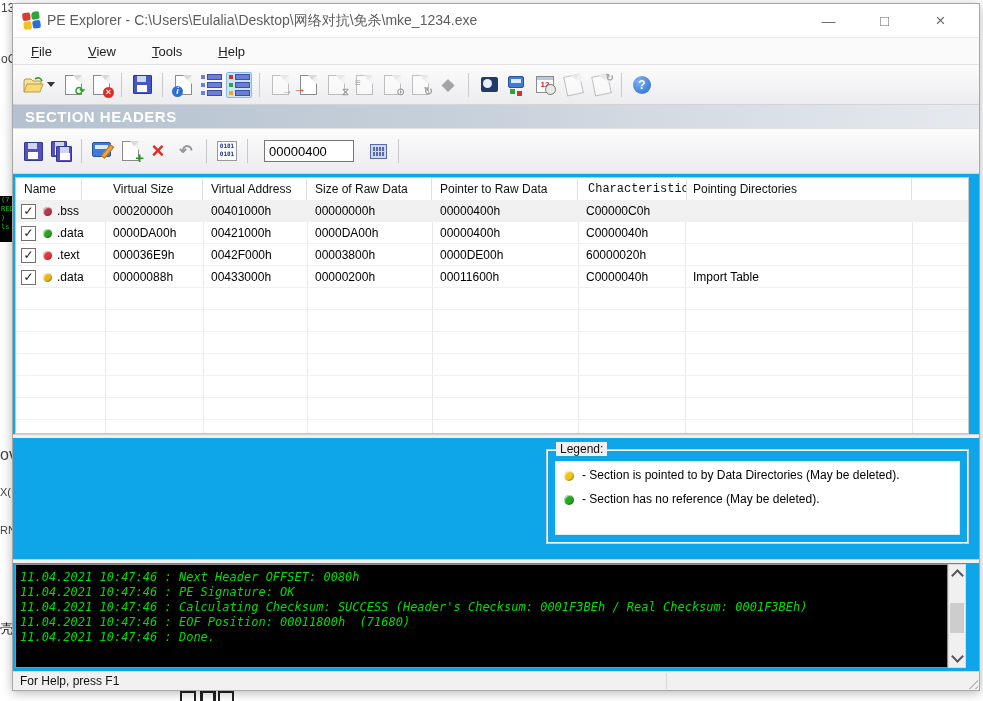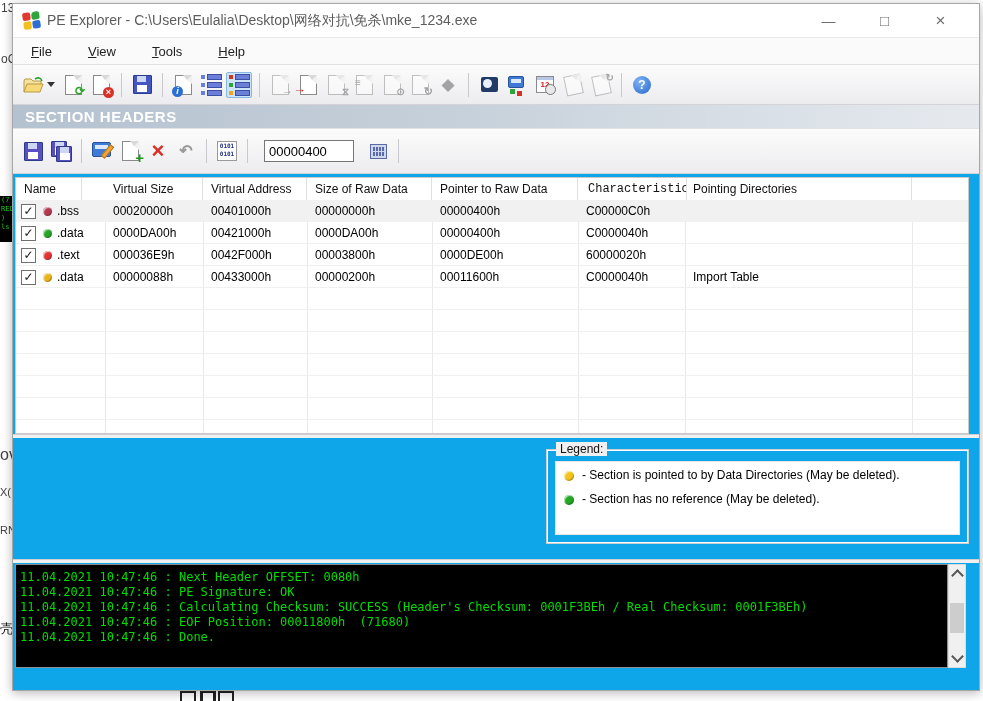--- a/index.html
+++ b/index.html
@@ -110,21 +110,21 @@
   
   #legend-box{left:533px;top:445px;width:421px;height:93px;border:1px solid #cfcfcf;box-shadow:inset 0 0 0 1px #fdfdfd;}
   #legend-title{position:absolute;left:9px;top:-8px;background:#f0f0f0;padding:0 4px;font-size:12px;color:#111;}
   #legend-inner{position:absolute;left:8px;top:11px;right:8px;bottom:8px;background:#fff;border:1px solid #e6e6e6;}
   .litem{position:relative;height:21px;margin-top:3px;}
   .ldot{position:absolute;left:8px;top:6px;width:10px;height:10px;border-radius:50%;
         box-shadow:inset 1px 1px 1px rgba(255,255,255,.7), inset -1px -1px 1px rgba(0,0,0,.25);}
   .ltext{position:absolute;left:26px;top:0;height:21px;line-height:21px;font-size:12px;color:#000;white-space:nowrap;}
 
   
-  #console{left:2px;top:560px;width:953px;height:106px;display:flex;}
+  #console{left:2px;top:560px;width:953px;height:106px;display:flex;font-style:italic;}
   #log{width:933px;height:104px;background:#000;border:1px solid #8f8f8f;box-sizing:border-box;overflow:hidden;padding:5px 0 0 4px;}
   .logline{font-family:"DejaVu Sans Mono",monospace;font-size:12px;line-height:15px;color:#00dd00;white-space:pre;}
   #vscroll{width:18px;height:104px;background:#f0f0f0;position:relative;border:1px solid #dcdcdc;box-sizing:border-box;}
   .chev{position:absolute;left:4px;width:7px;height:7px;border-left:2px solid #555;border-top:2px solid #555;}
   .chev.up{top:6px;transform:rotate(45deg);}
   .chev.dn{bottom:6px;transform:rotate(225deg);}
   #vthumb{position:absolute;left:1px;top:38px;width:14px;height:30px;background:#cdcdcd;}
 
   
   #statusbar{left:0;top:667px;width:100%;height:18px;background:#f1f1f1;border-top:1px solid #d9d9d9;}
@@ -440,14 +440,19 @@
       <div class="logline">11.04.2021 10:47:46 : EOF Position: 00011800h  (71680)</div>
       <div class="logline">11.04.2021 10:47:46 : Done.</div>
     </div>
     <div id="vscroll">
       <span class="chev up"></span>
       <div id="vthumb"></div>
       <span class="chev dn"></span>
     </div>
   </div>
 
+  <div class="abs" id="statusbar">
+    <div id="status-text">For Help, press F1</div>
+    <div id="status-div"></div>
+    <div id="grip"></div>
+  </div>
 
 </div>
 
 </body></html>

